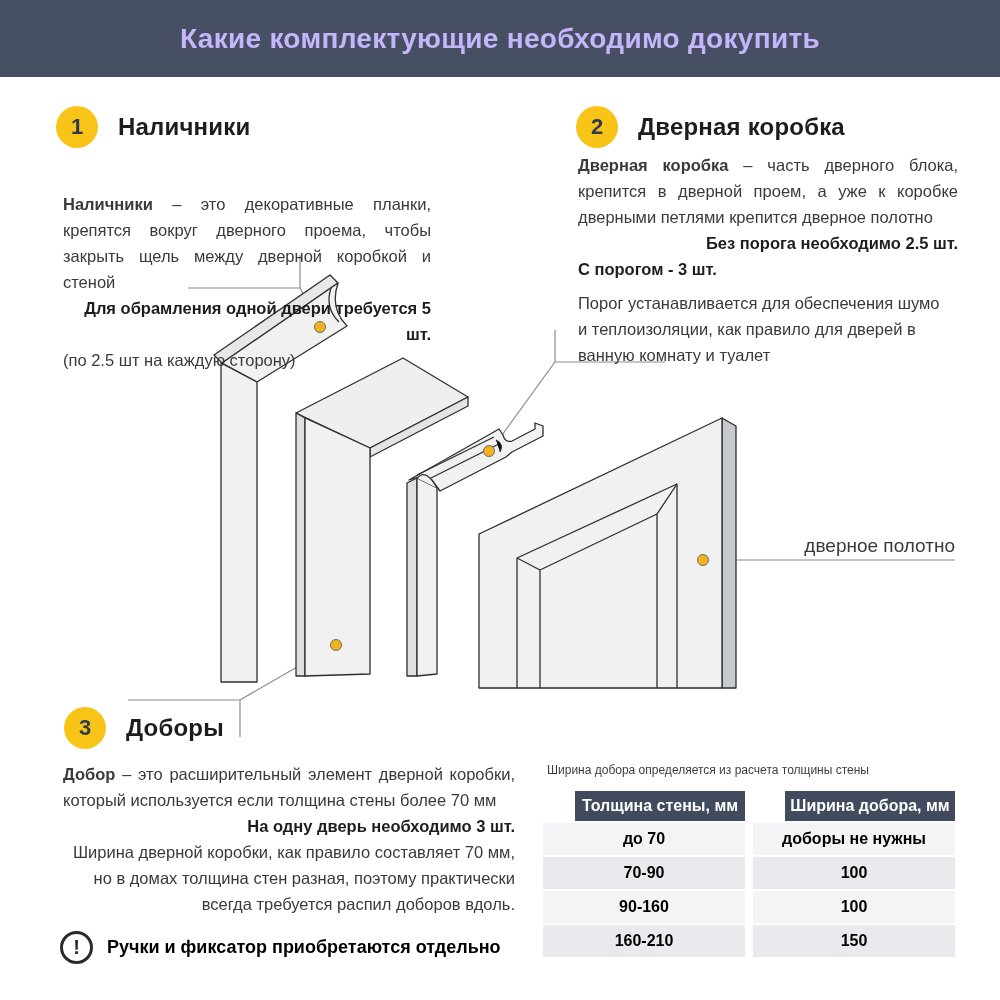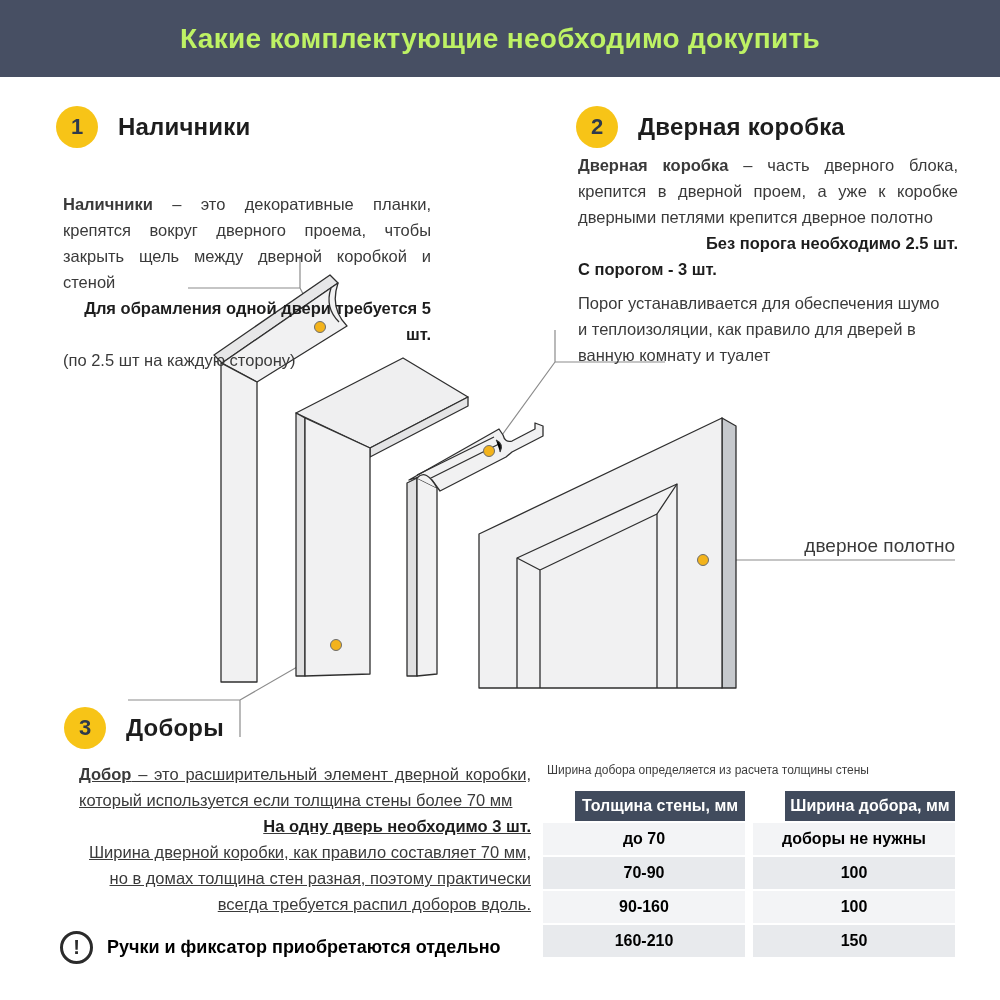--- a/index.html
+++ b/index.html
@@ -4,21 +4,21 @@
 <style>
   html,body{margin:0;padding:0;background:#fff;}
   .canvas{
     position:relative;width:1000px;height:1000px;overflow:hidden;
     font-family:"Liberation Sans","DejaVu Sans",sans-serif;background:#fff;color:#3a3a3a;
   }
   .topbar{
     position:absolute;left:0;top:0;width:1000px;height:77px;background:#474F63;
     display:flex;align-items:center;justify-content:center;
   }
-  .topbar .title{color:#bef264;font-size:28px;font-weight:bold;letter-spacing:.3px;}
+  .topbar .title{color:#c4b5fd;font-size:28px;font-weight:bold;letter-spacing:.3px;}
   .section-head{position:absolute;display:flex;align-items:center;gap:20px;}
   .badge{
     width:42px;height:42px;border-radius:50%;background:#F7C417;color:#2E3A4C;
     display:flex;align-items:center;justify-content:center;font-size:22px;font-weight:bold;flex:0 0 auto;
   }
   .sec-title{font-size:24px;font-weight:bold;color:#1d1d1d;letter-spacing:.2px;}
   .textblock{position:absolute;font-size:16.5px;line-height:26px;color:#3a3a3a;}
   .textblock p{margin:0;}
   .just{text-align:justify;}
   .textblock .bold-line{font-weight:bold;color:#1d1d1d;}
@@ -123,21 +123,21 @@
   </div>
   <div class="textblock" style="left:578px;top:290px;width:362px;">
     <p>Порог устанавливается для обеспечения шумо и теплоизоляции, как правило для дверей в ванную комнату и туалет</p>
   </div>
 
   <div class="section-head" style="left:64px;top:707px;">
     <div class="badge">3</div>
     <div class="sec-title">Доборы</div>
   </div>
 
-  <div class="textblock" style="left:79px;top:761px;width:452px;text-decoration:underline;">
+  <div class="textblock" style="left:63px;top:761px;width:452px;">
     <p class="just"><b>Добор</b><span> – это расширительный элемент дверной коробки, который используется если толщина стены более 70 мм</span></p>
     <p class="bold-line mt">На одну дверь необходимо 3 шт.</p>
     <p class="just mt">Ширина дверной коробки, как правило составляет 70 мм, но в домах толщина стен разная, поэтому практически всегда требуется распил доборов вдоль.</p>
   </div>
 
   <div class="note">
     <div class="excl">!</div>
     <div class="note-text">Ручки и фиксатор приобретаются отдельно</div>
   </div>
 

